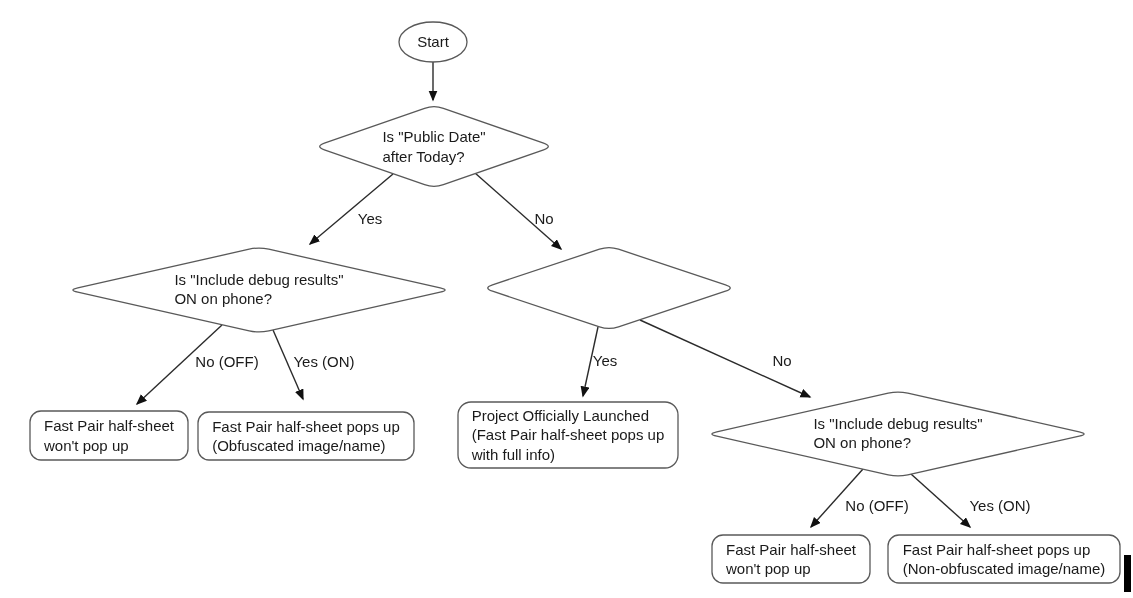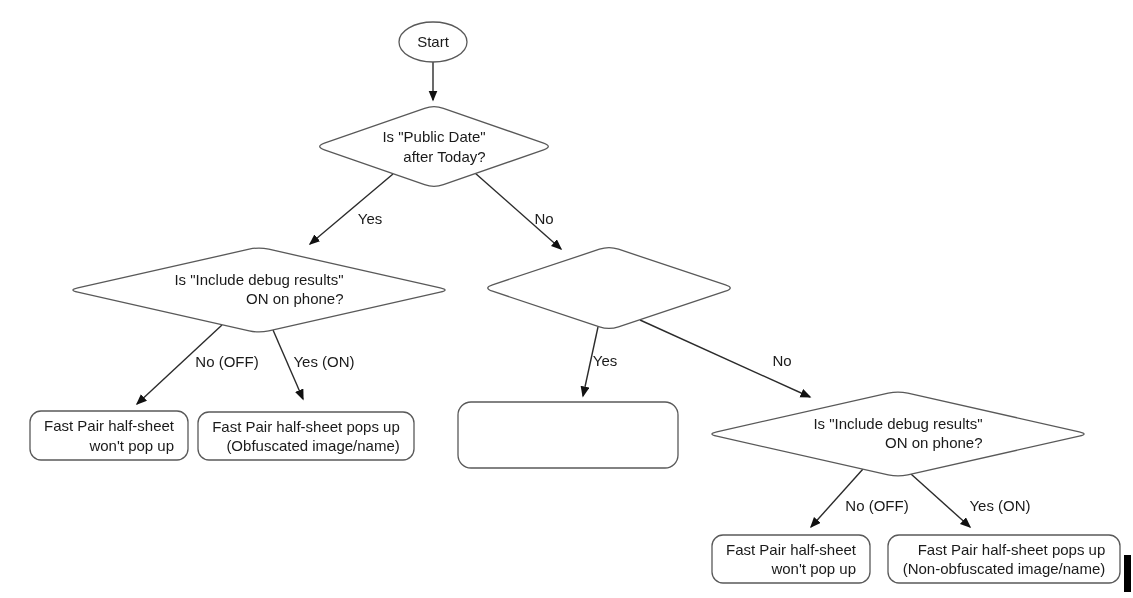--- a/index.html
+++ b/index.html
@@ -13,21 +13,21 @@
     overflow: hidden;
   }
   .stage svg { position: absolute; left: 0; top: 0; }
   .shape { fill: #ffffff; stroke: #595959; stroke-width: 1.3; }
   .edge  { stroke: #2b2b2b; stroke-width: 1.4; fill: none; }
   .node-label, .edge-label {
     position: absolute;
     display: flex;
     align-items: center;
     justify-content: center;
-    text-align: right;
+    text-align: left;
     font-size: 15px;
     line-height: 19.5px;
     white-space: pre-line;
     color: #1a1a1a;
   }
   .edge-label { white-space: nowrap; }
   .cursor-bar {
     position: absolute;
     left: 1124px; top: 555px;
     width: 7px; height: 37px;
@@ -81,20 +81,23 @@
   <div class="node-label" style="left:334px; top:125px; width:200px; height:43px;">Is "Public Date"
 after Today?</div>
   <div class="node-label" style="left:109px; top:268px; width:300px; height:42px;">Is "Include debug results"
 ON on phone?</div>
   <div class="node-label" style="left:748px; top:412px; width:300px; height:42px;">Is "Include debug results"
 ON on phone?</div>
   <div class="node-label" style="left:30px;  top:411px; width:158px; height:49px;">Fast Pair half-sheet
 won't pop up</div>
   <div class="node-label" style="left:198px; top:412px; width:216px; height:48px;">Fast Pair half-sheet pops up
 (Obfuscated image/name)</div>
+  <div class="node-label" style="left:458px; top:402px; width:220px; height:66px;">Project Officially Launched
+(Fast Pair half-sheet pops up
+with full info)</div>
   <div class="node-label" style="left:712px; top:535px; width:158px; height:48px;">Fast Pair half-sheet
 won't pop up</div>
   <div class="node-label" style="left:888px; top:535px; width:232px; height:48px;">Fast Pair half-sheet pops up
 (Non-obfuscated image/name)</div>
 
   <div class="edge-label" style="left:350px; top:211px; width:40px; height:16px;">Yes</div>
   <div class="edge-label" style="left:524px; top:211px; width:40px; height:16px;">No</div>
   <div class="edge-label" style="left:187px; top:354px; width:80px; height:16px;">No (OFF)</div>
   <div class="edge-label" style="left:284px; top:354px; width:80px; height:16px;">Yes (ON)</div>
   <div class="edge-label" style="left:585px; top:353px; width:40px; height:16px;">Yes</div>

